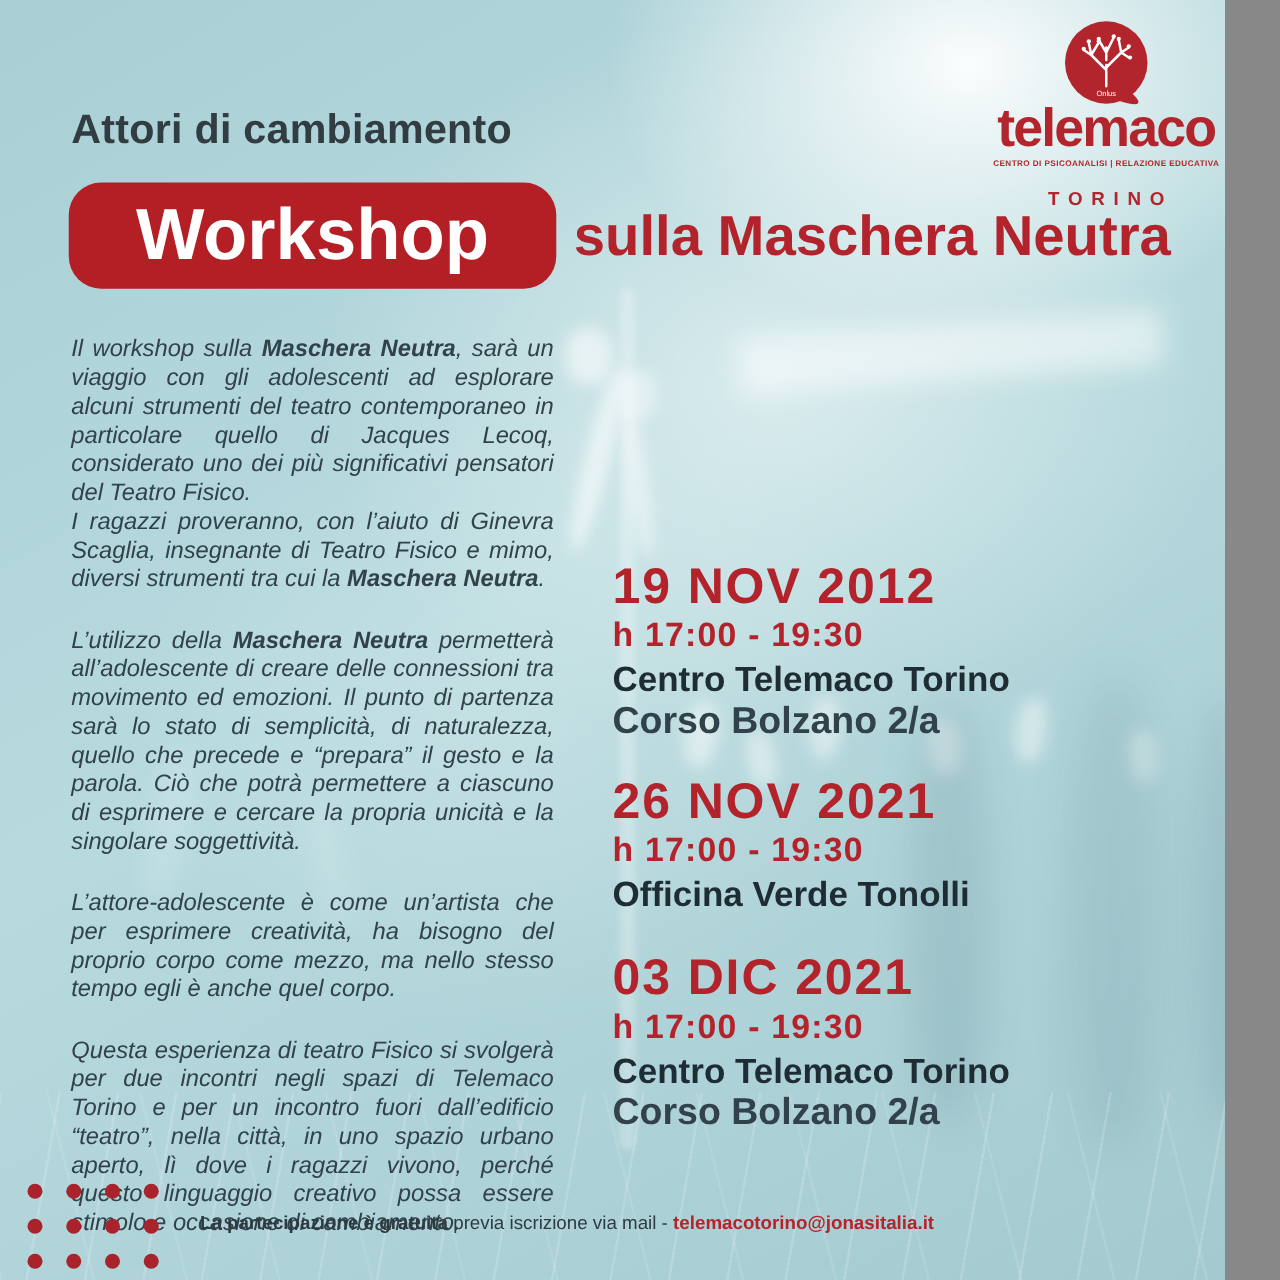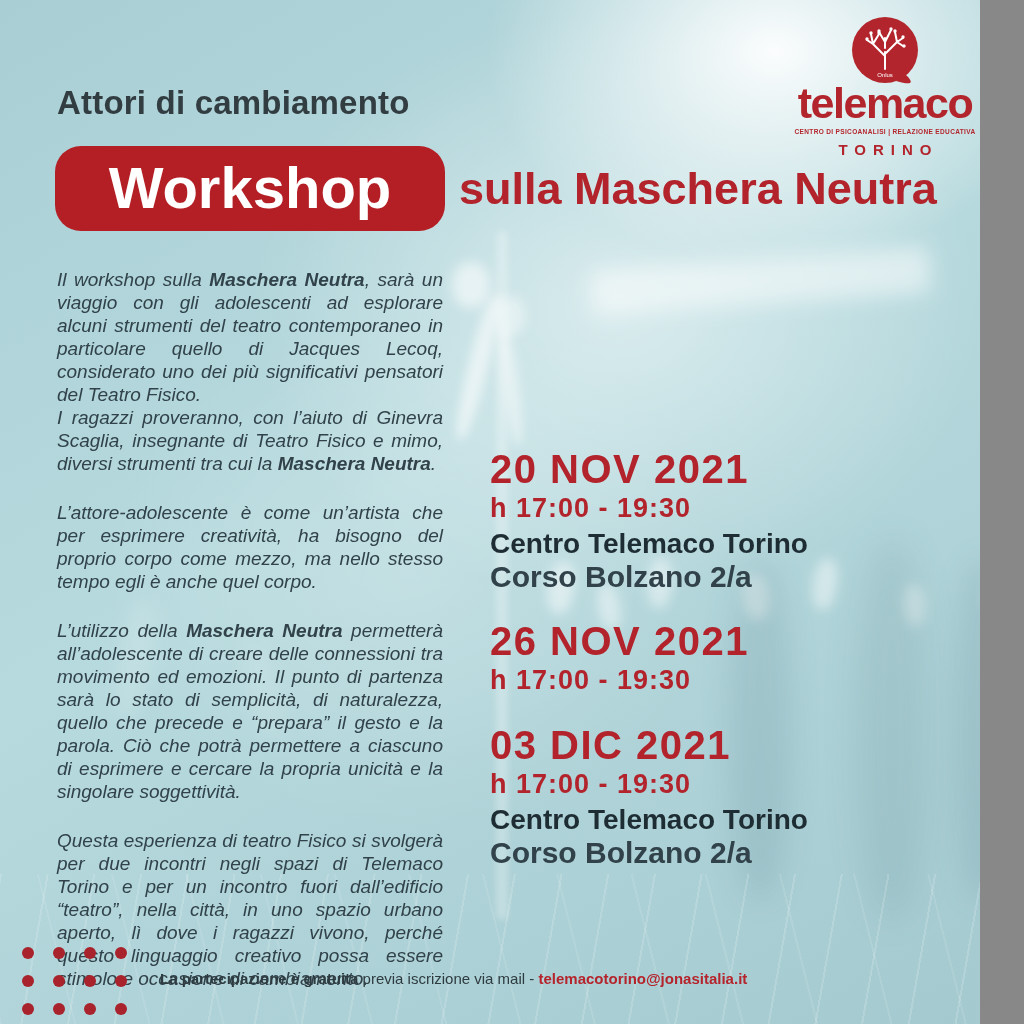--- a/index.html
+++ b/index.html
@@ -35,21 +35,21 @@
     width:390px;height:85px;border-radius:26px;background:#b41f25;
     display:flex;align-items:center;justify-content:center;
     color:#fff;font-size:58px;font-weight:800;padding-bottom:3px;box-sizing:border-box;
   }
   .subtitle{font-size:45px;font-weight:800;color:#b2232b;white-space:nowrap;}
   
   .logo{position:absolute;left:775px;top:14px;width:220px;text-align:center;color:#b3252c;}
   .logo svg{display:block;margin:0 auto;}
   .wordmark{font-size:43px;font-weight:800;letter-spacing:-1.5px;line-height:1;margin-top:-12px;}
   .logo-tagline{font-size:6.5px;font-weight:700;letter-spacing:.35px;margin-top:3px;}
-  .logo-city{font-size:15px;font-weight:700;letter-spacing:7px;padding-left:7px;margin-top:6px;}
+  .logo-city{font-size:15px;font-weight:700;letter-spacing:7px;padding-left:7px;margin-top:16px;}
   
   .desc{
     position:absolute;left:57px;top:268px;width:386px;
     color:#31424a;font-size:19px;line-height:23px;text-align:justify;font-style:italic;
   }
   .para{margin:0 0 26px;}
   .para.joined{margin-bottom:0;}
   .para b{font-weight:700;}
   
   .events{position:absolute;left:490px;top:446px;width:500px;}
@@ -120,35 +120,36 @@
       <text x="41" y="63" font-size="6" fill="#ffffff" text-anchor="middle">Onlus</text>
     </svg>
     <div class="wordmark">telemaco</div>
     <div class="logo-tagline">CENTRO DI PSICOANALISI | RELAZIONE EDUCATIVA</div>
     <div class="logo-city">TORINO</div>
   </div>
 
   <div class="desc">
     <p class="para joined"><span>Il workshop sulla </span><b>Maschera Neutra</b><span>, sarà un viaggio con gli adolescenti ad esplorare alcuni strumenti del teatro contemporaneo in particolare quello di Jacques Lecoq, considerato uno dei più significativi pensatori del Teatro Fisico.</span></p>
     <p class="para"><span>I ragazzi proveranno, con l’aiuto di Ginevra Scaglia, insegnante di Teatro Fisico e mimo, diversi strumenti tra cui la </span><b>Maschera Neutra</b><span>.</span></p>
+    <p class="para"><span>L’utilizzo della </span><b>Maschera Neutra</b><span> permetterà all’adolescente di creare delle connessioni tra movimento ed emozioni. Il punto di partenza sarà lo stato di semplicità, di naturalezza, quello che precede e “prepara” il gesto e la parola. Ciò che potrà permettere a ciascuno di esprimere e cercare la propria unicità e la singolare soggettività.</span></p>
     <p class="para"><span>L’attore-adolescente è come un’artista che per esprimere creatività, ha bisogno del proprio corpo come mezzo, ma nello stesso tempo egli è anche quel corpo.</span></p>
-    <p class="para"><span>L’utilizzo della </span><b>Maschera Neutra</b><span> permetterà all’adolescente di creare delle connessioni tra movimento ed emozioni. Il punto di partenza sarà lo stato di semplicità, di naturalezza, quello che precede e “prepara” il gesto e la parola. Ciò che potrà permettere a ciascuno di esprimere e cercare la propria unicità e la singolare soggettività.</span></p>
     <p class="para"><span>Questa esperienza di teatro Fisico si svolgerà per due incontri negli spazi di Telemaco Torino e per un incontro fuori dall’edificio “teatro”, nella città, in uno spazio urbano aperto, lì dove i ragazzi vivono, perché questo linguaggio creativo possa essere stimolo e occasione di cambiamento.</span></p>
   </div>
 
   <div class="events">
     <div class="event">
-      <div class="event-date">20 NOV 2021</div>
+      <div class="event-date">19 NOV 2012</div>
       <div class="event-time">h 17:00 - 19:30</div>
       <div class="event-venue">Centro Telemaco Torino</div>
       <div class="event-address">Corso Bolzano 2/a</div>
     </div>
     <div class="event">
       <div class="event-date">26 NOV 2021</div>
       <div class="event-time">h 17:00 - 19:30</div>
+      <div class="event-venue">Officina Verde Tonolli</div>
     </div>
     <div class="event">
       <div class="event-date">03 DIC 2021</div>
       <div class="event-time">h 17:00 - 19:30</div>
       <div class="event-venue">Centro Telemaco Torino</div>
       <div class="event-address">Corso Bolzano 2/a</div>
     </div>
   </div>
 
   <div class="dots">

